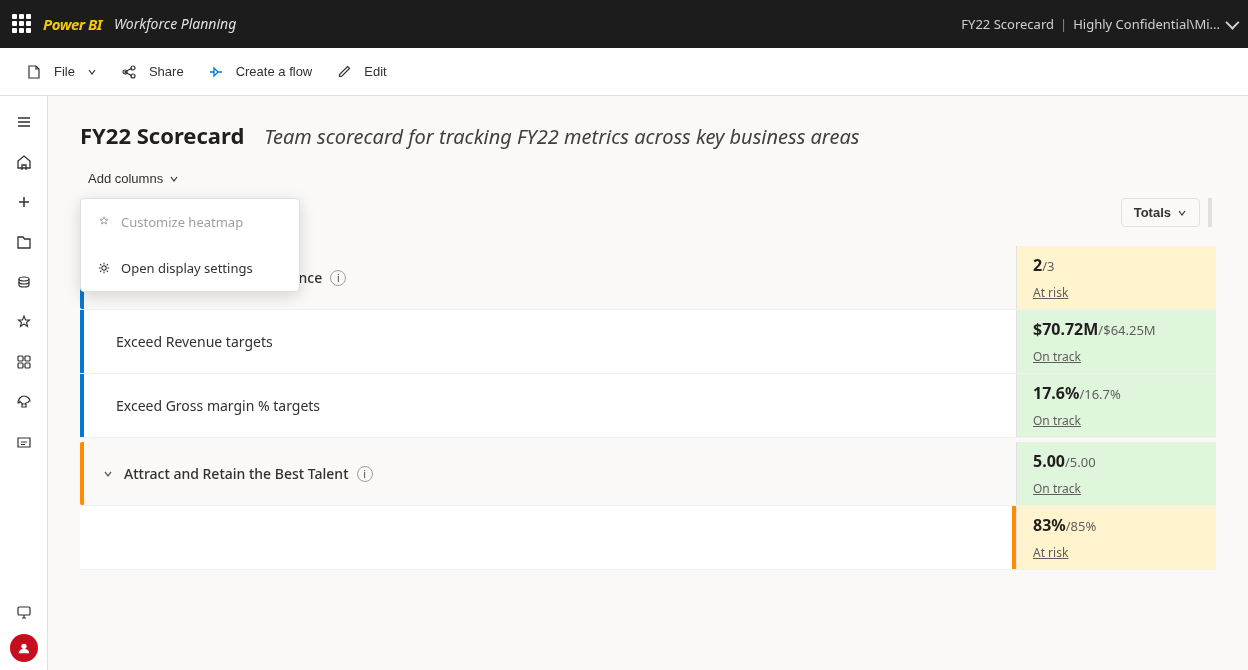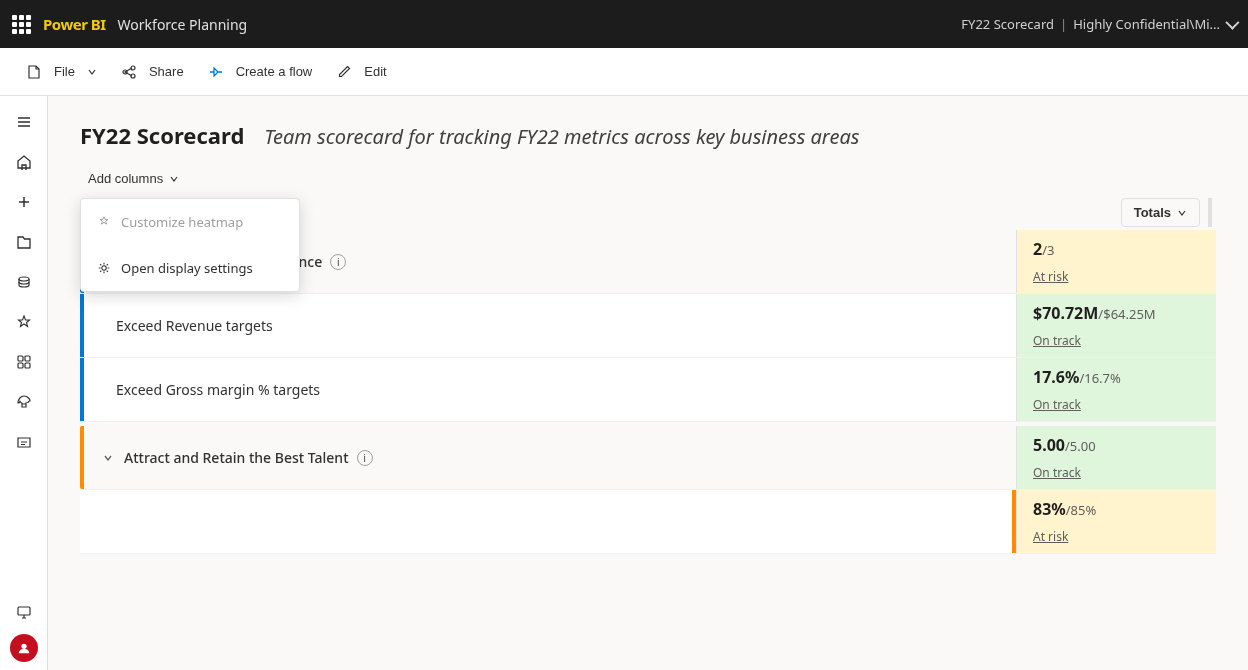--- a/index.html
+++ b/index.html
@@ -11,22 +11,23 @@
       align-items: center;
       background: #1a1a2e;
       background: #1c1c1c;
       height: 48px;
       padding: 0 12px;
       color: white;
       justify-content: space-between;
     }
     .top-bar-left {
       display: flex;
-      align-items: center;
+      align-items: flex-start;
       gap: 12px;
+      font-style: italic;
     }
     .waffle-icon {
       display: grid;
       grid-template-columns: repeat(3, 5px);
       grid-template-rows: repeat(3, 5px);
       gap: 2px;
       cursor: pointer;
     }
     .waffle-dot {
       width: 5px;
@@ -189,21 +190,21 @@
 
     
     .scorecard-table {
       padding: 0 32px;
       position: relative;
     }
     .table-header {
       display: flex;
       align-items: center;
       justify-content: flex-end;
-      margin-bottom: 3px;
+      margin-bottom: 19px;
       padding-right: 4px;
     }
     .totals-btn {
       display: flex;
       align-items: center;
       gap: 6px;
       font-size: 13px;
       font-weight: 600;
       color: #323130;
       cursor: pointer;

